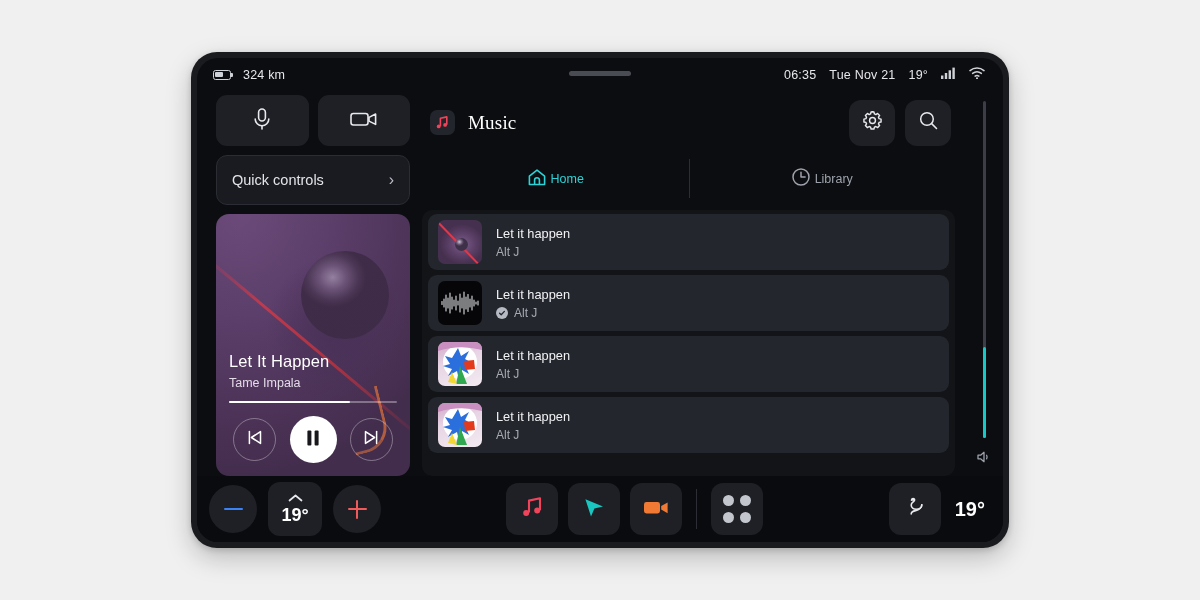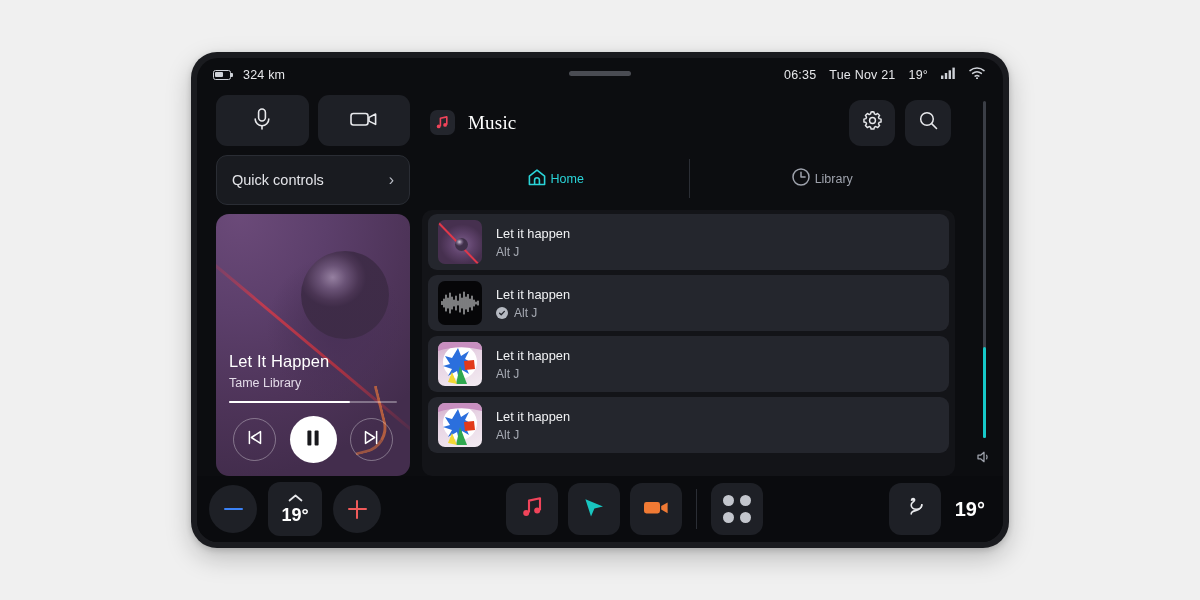--- a/index.html
+++ b/index.html
@@ -285,21 +285,21 @@
             <span>Quick controls</span>
             <span class="chev">›</span>
           </div>
 
           <div class="np-card">
             <div class="streak"></div>
             <div class="orb"></div>
             <div class="squiggle"></div>
             <div class="np-info">
               <div class="np-title">Let It Happen</div>
-              <div class="np-artist">Tame Library</div>
+              <div class="np-artist">Tame Impala</div>
               <div class="np-bar">
                 <i id="np-progress" style="width: 72%;"></i>
               </div>
               <div class="np-ctrls">
                 <div class="ctrl">
                   <span>
                     <svg width="17" height="17" viewBox="0 0 17 17">
                       <path d="M14.5 2.6 V14.4 L5.4 8.5 Z" fill="none" stroke="#fff" stroke-width="1.5" stroke-linejoin="round"></path>
                       <line x1="3.4" y1="2.6" x2="3.4" y2="14.4" stroke="#fff" stroke-width="1.5" stroke-linecap="round"></line>
                     </svg>

